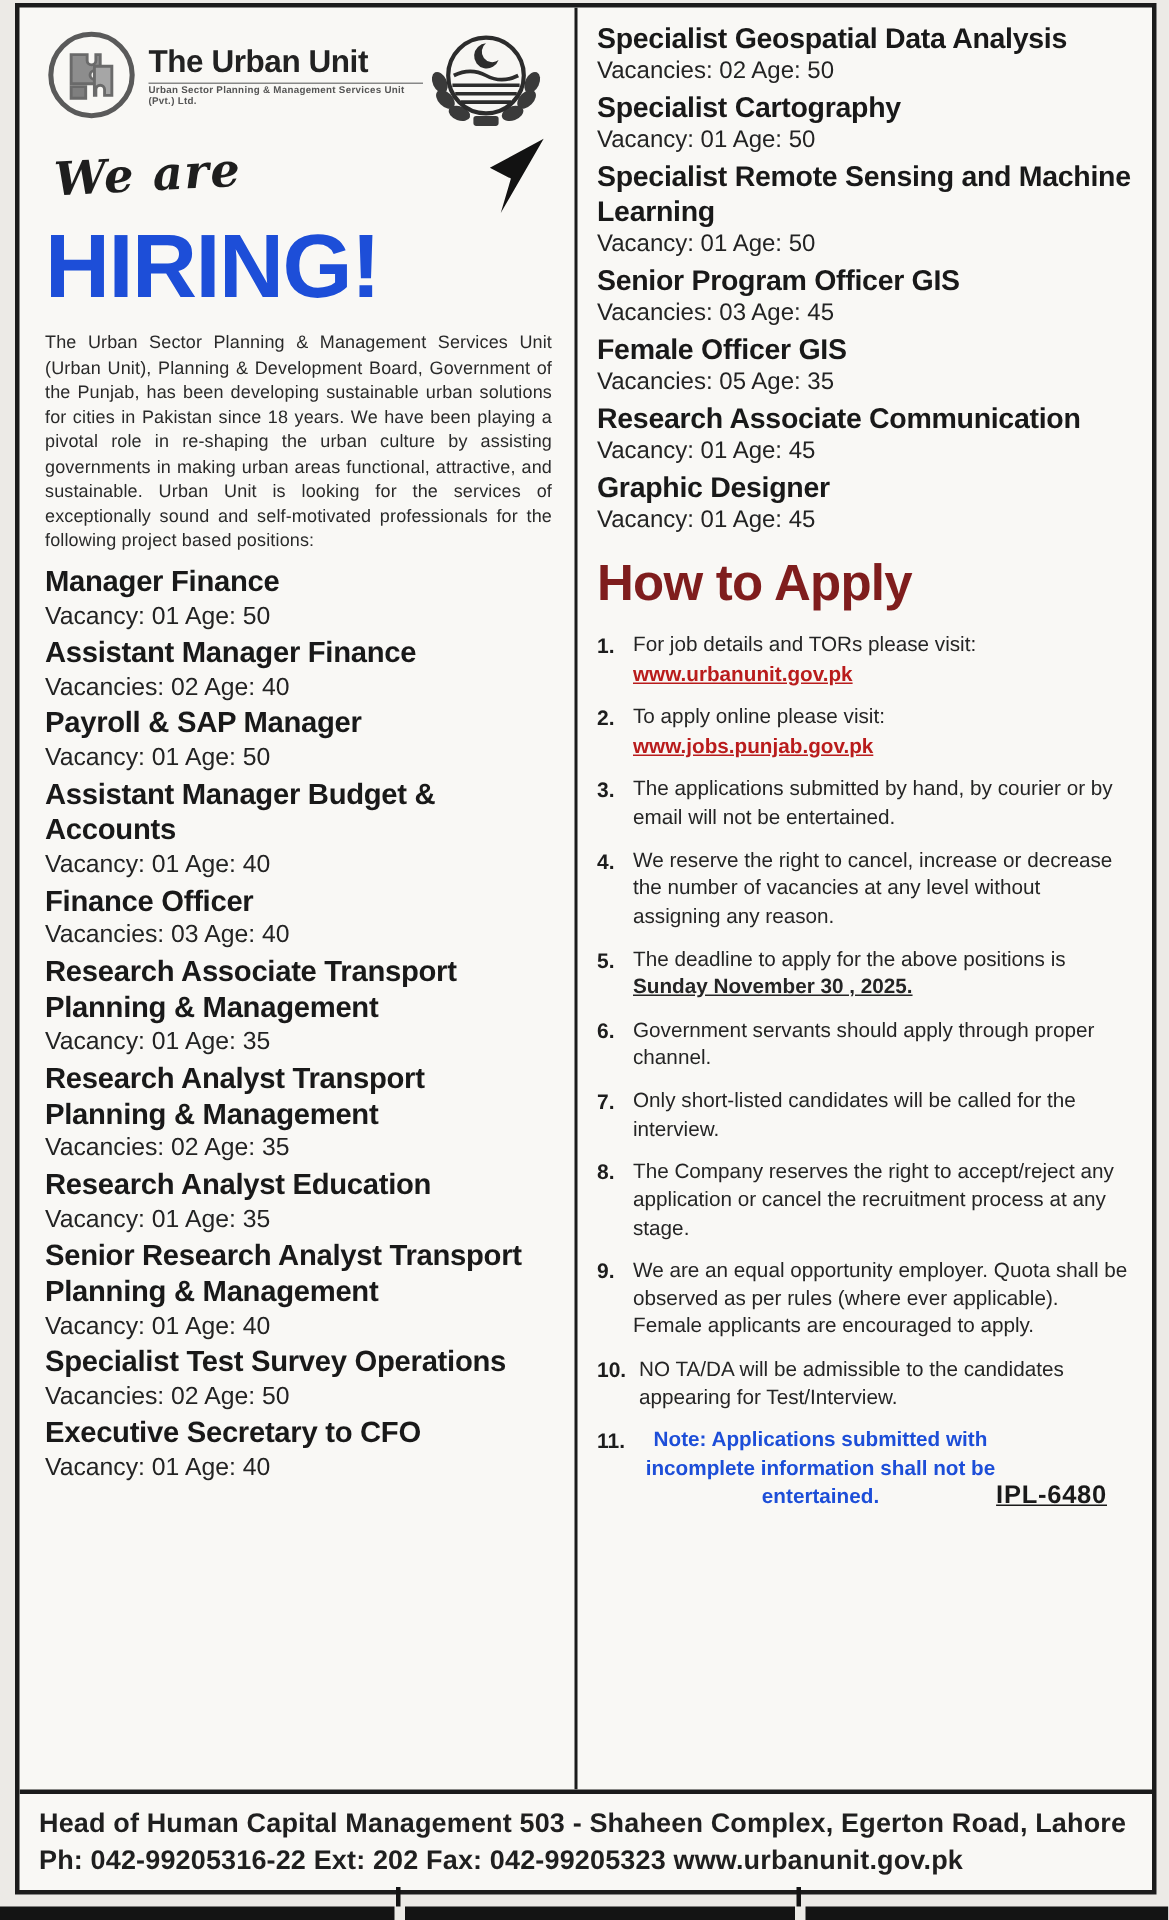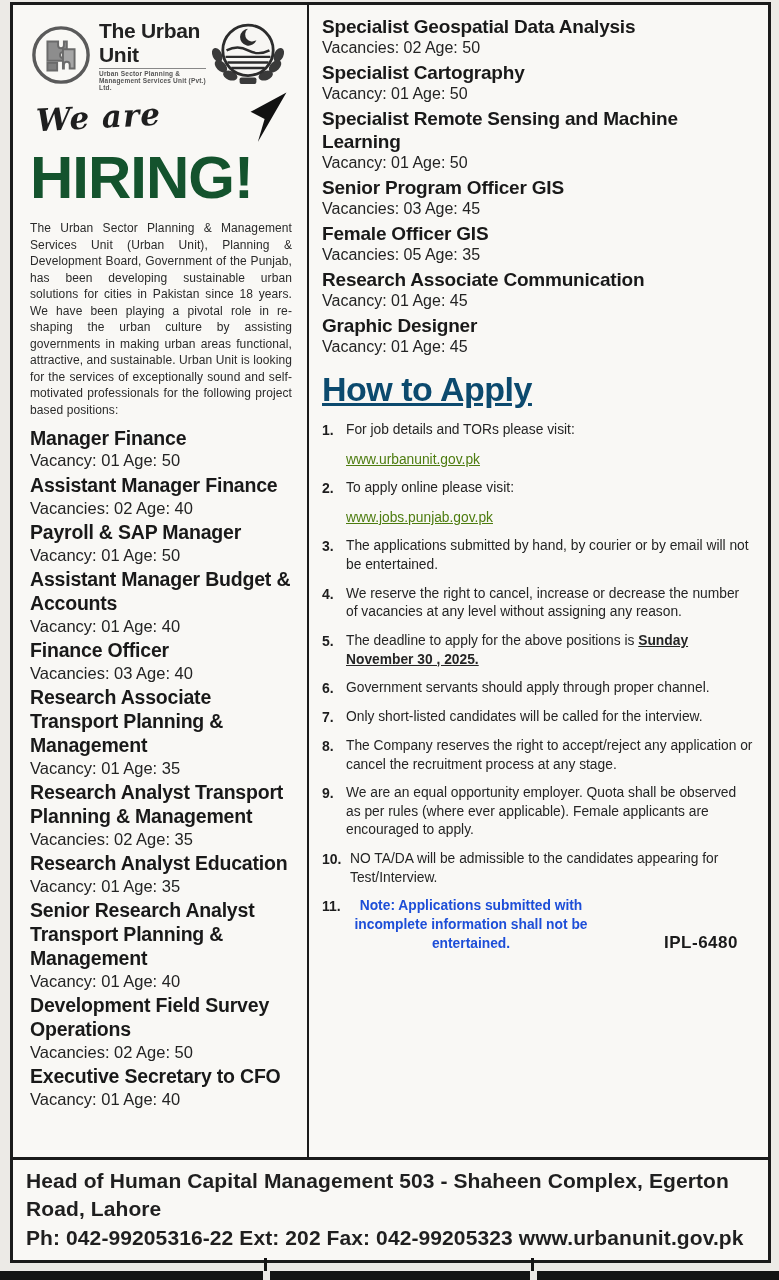--- a/index.html
+++ b/index.html
@@ -5,70 +5,70 @@
   * { margin:0; padding:0; box-sizing:border-box; }
   html,body { width:779px; height:1280px; background:#e9e8e4; font-family:"Liberation Sans", sans-serif; }
   .page { position:relative; width:779px; height:1280px; background:#eceae6; overflow:hidden; }
 
   .ad {
     position:absolute; left:10px; top:2px; width:761px; height:1261px;
     background:#f9f8f5; border:3px solid #1b1b1b;
     display:flex; flex-direction:column; overflow:hidden;
   }
   .columns { display:flex; flex:1; overflow:hidden; }
-  .col-left { width:296px; border-right:2px solid #1b1b1b; padding:14px 15px 0 17px; overflow:hidden; }
+  .col-left { width:372px; border-right:2px solid #1b1b1b; padding:14px 15px 0 17px; overflow:hidden; }
   .col-right { flex:1; padding:8px 14px 0 13px; position:relative; overflow:hidden; }
 
   
   .brand-row { display:flex; align-items:flex-start; justify-content:space-between; }
   .brand-left { display:flex; align-items:center; gap:7px; }
   .logo-circle { width:62px; height:62px; flex:0 0 auto; }
   .brand-text { display:flex; flex-direction:column; }
   .org-name { font-size:21px; font-weight:bold; color:#222; letter-spacing:-0.3px; }
   .org-tagline { font-size:6.5px; color:#555; font-weight:bold; border-top:1px solid #888; padding-top:1px; margin-top:1px; letter-spacing:0.2px; }
   .crest { width:84px; height:72px; flex:0 0 auto; margin-right:2px; }
 
   .weare-row { display:flex; justify-content:space-between; align-items:flex-start; margin-top:8px; }
   .we-are {
     font-family:"DejaVu Serif", serif; font-style:italic; font-weight:bold;
     font-size:31px; color:#1e1e1e; transform:rotate(-3deg); margin-left:6px; letter-spacing:1px;
   }
   .arrow-cursor { width:52px; height:60px; margin-right:4px; margin-top:-12px; }
   .hiring {
-    font-size:60px; font-weight:900; color:#14532d; letter-spacing:-1px;
+    font-size:60px; font-weight:900; color:#1d4ed8; letter-spacing:-1px;
     line-height:0.95; margin-top:2px;
   }
 
   .intro {
     margin-top:14px; font-size:12px; line-height:1.38; color:#2a2a2a;
     text-align:justify; letter-spacing:0.1px;
   }
 
   
   .jobs { margin-top:8px; }
   .job { margin-top:2px; }
   .job-title { font-size:19.5px; font-weight:bold; color:#191919; line-height:1.22; letter-spacing:-0.2px; }
   .job-detail { font-size:16.5px; color:#232323; line-height:1.3; margin-top:0px; }
   .col-right .job-title { font-size:19px; }
   .col-right .job-detail { font-size:16px; }
 
   
-  .hta-title { font-size:34px; font-weight:900; color:#0c4a6e; letter-spacing:-0.5px; margin-top:12px;text-decoration:underline; }
+  .hta-title { font-size:34px; font-weight:900; color:#7f1d1d; letter-spacing:-0.5px; margin-top:12px; }
   .apply-list { margin-top:12px; }
   .apply-item { display:flex; margin-bottom:10px; }
   .apply-num { width:24px; flex:0 0 auto; font-size:14px; font-weight:bold; color:#1d1d1d; line-height:1.35; }
   .apply-body { flex:1; font-size:13.8px; color:#252525; line-height:1.35; }
-  .apply-link { display:block; font-weight:normal; text-decoration:underline; color:#4d7c0f; margin-top:11px; }
+  .apply-link { display:block; font-weight:bold; text-decoration:underline; color:#b91c1c; margin-top:1px; }
   .apply-bold { font-weight:bold;text-decoration:underline; }
   .apply-note { font-weight:bold; color:#1d4ed8;text-align:center; }
-  .ipl-code { position:absolute; right:16px; font-size:17px; font-weight:bold; color:#1a1a1a; letter-spacing:0.5px; }
+  .ipl-code { position:absolute; right:16px; font-size:17px; font-weight:bold; color:#1a1a1a; letter-spacing:0.5px;text-decoration:underline; }
 
   
   .footer { border-top:3px solid #1b1b1b; padding:7px 12px 8px 13px; }
-  .footer-line { font-size:21px; font-weight:bold; color:#1f1f1f; line-height:1.35; letter-spacing:0.1px; }
+  .footer-line { font-size:18px; font-weight:bold; color:#1f1f1f; line-height:1.35; letter-spacing:0.1px; }
 
   
   .next-bar { position:absolute; left:0; bottom:0; width:779px; height:9px; }
   .bar-seg { position:absolute; bottom:0; height:9px; background:#141414; }
   .bar-tick { position:absolute; bottom:9px; width:3px; height:13px; background:#141414; }
 </style>
 </head>
 <body>
 
 <div class="page">
@@ -155,21 +155,21 @@
           </div>
           <div class="job">
             <div class="job-title">Research Analyst Education</div>
             <div class="job-detail">Vacancy: 01 Age: 35</div>
           </div>
           <div class="job">
             <div class="job-title">Senior Research Analyst Transport Planning &amp; Management</div>
             <div class="job-detail">Vacancy: 01 Age: 40</div>
           </div>
           <div class="job">
-            <div class="job-title">Development Field Survey Operations</div>
+            <div class="job-title">Specialist Test Survey Operations</div>
             <div class="job-detail">Vacancies: 02 Age: 50</div>
           </div>
           <div class="job">
             <div class="job-title">Executive Secretary to CFO</div>
             <div class="job-detail">Vacancy: 01 Age: 40</div>
           </div>
         </div>
       </div>
 
       <div class="col-right">

